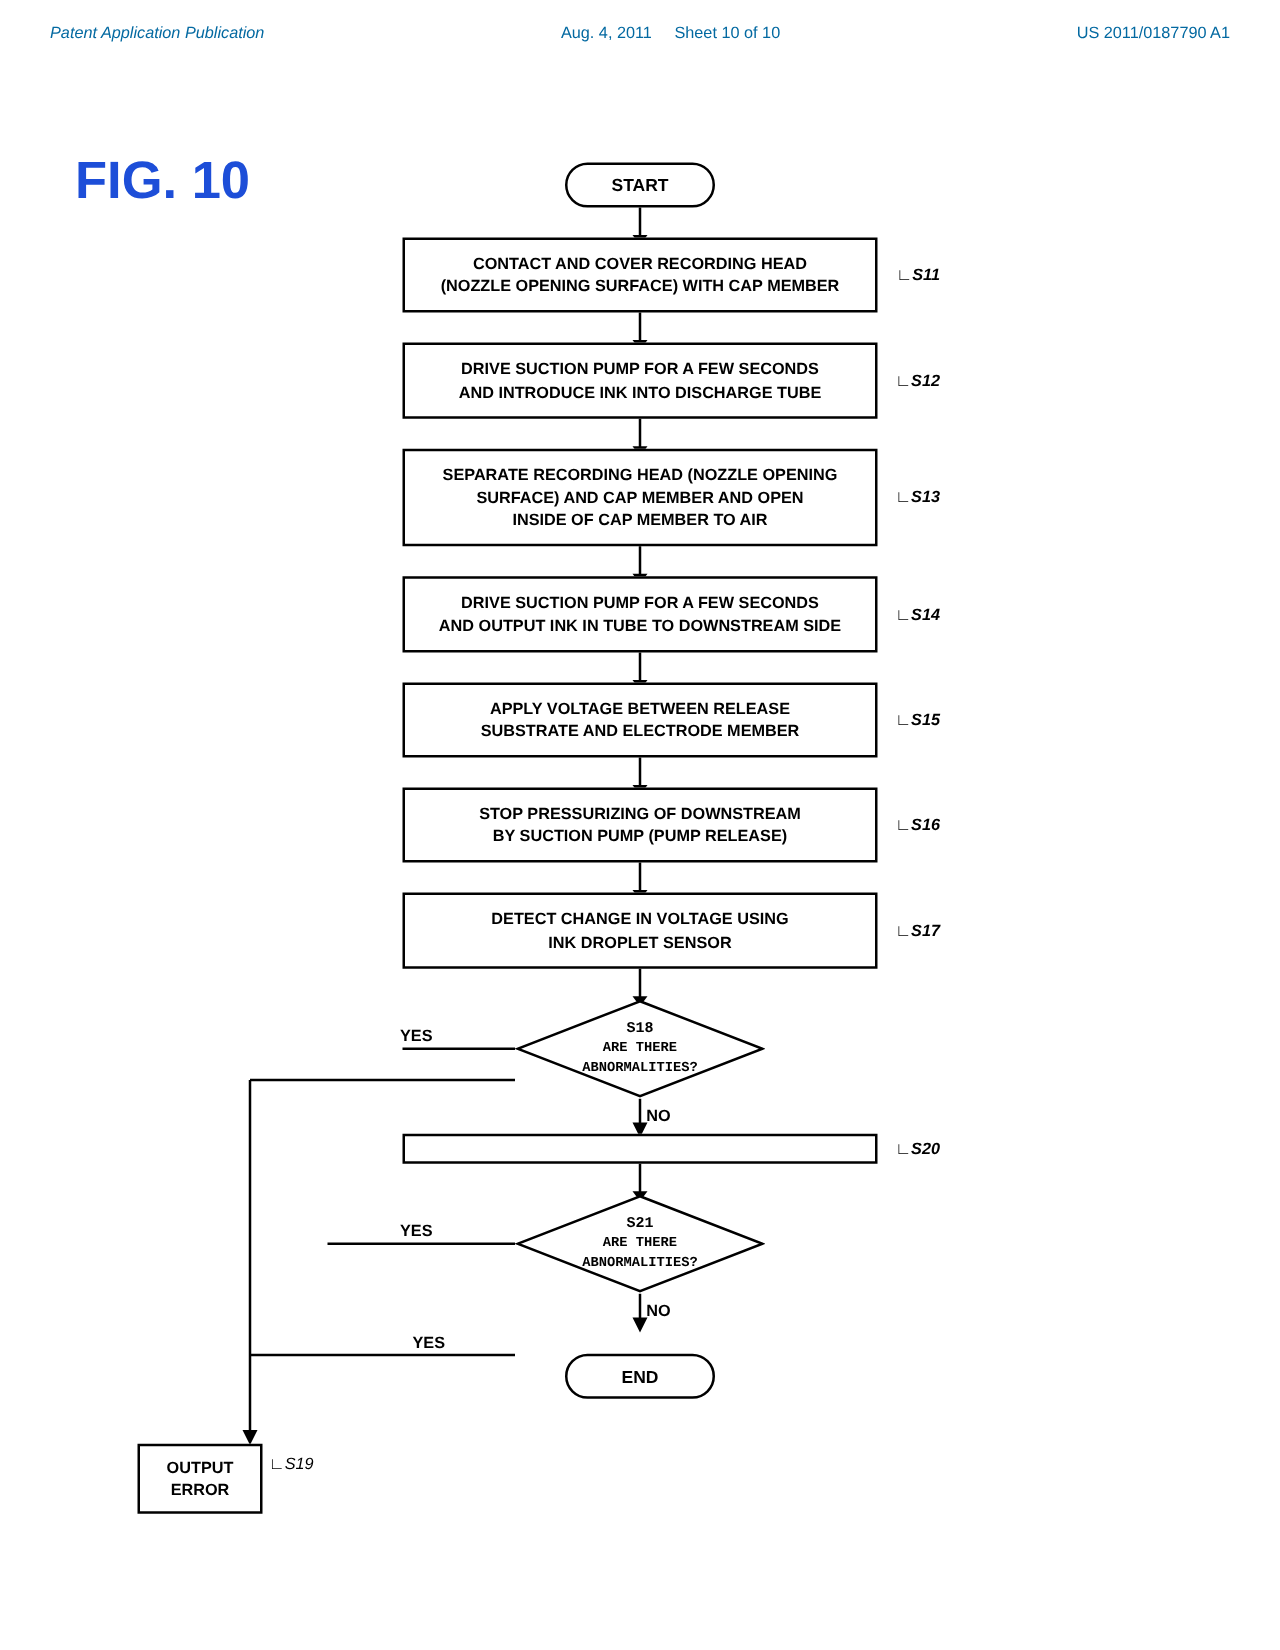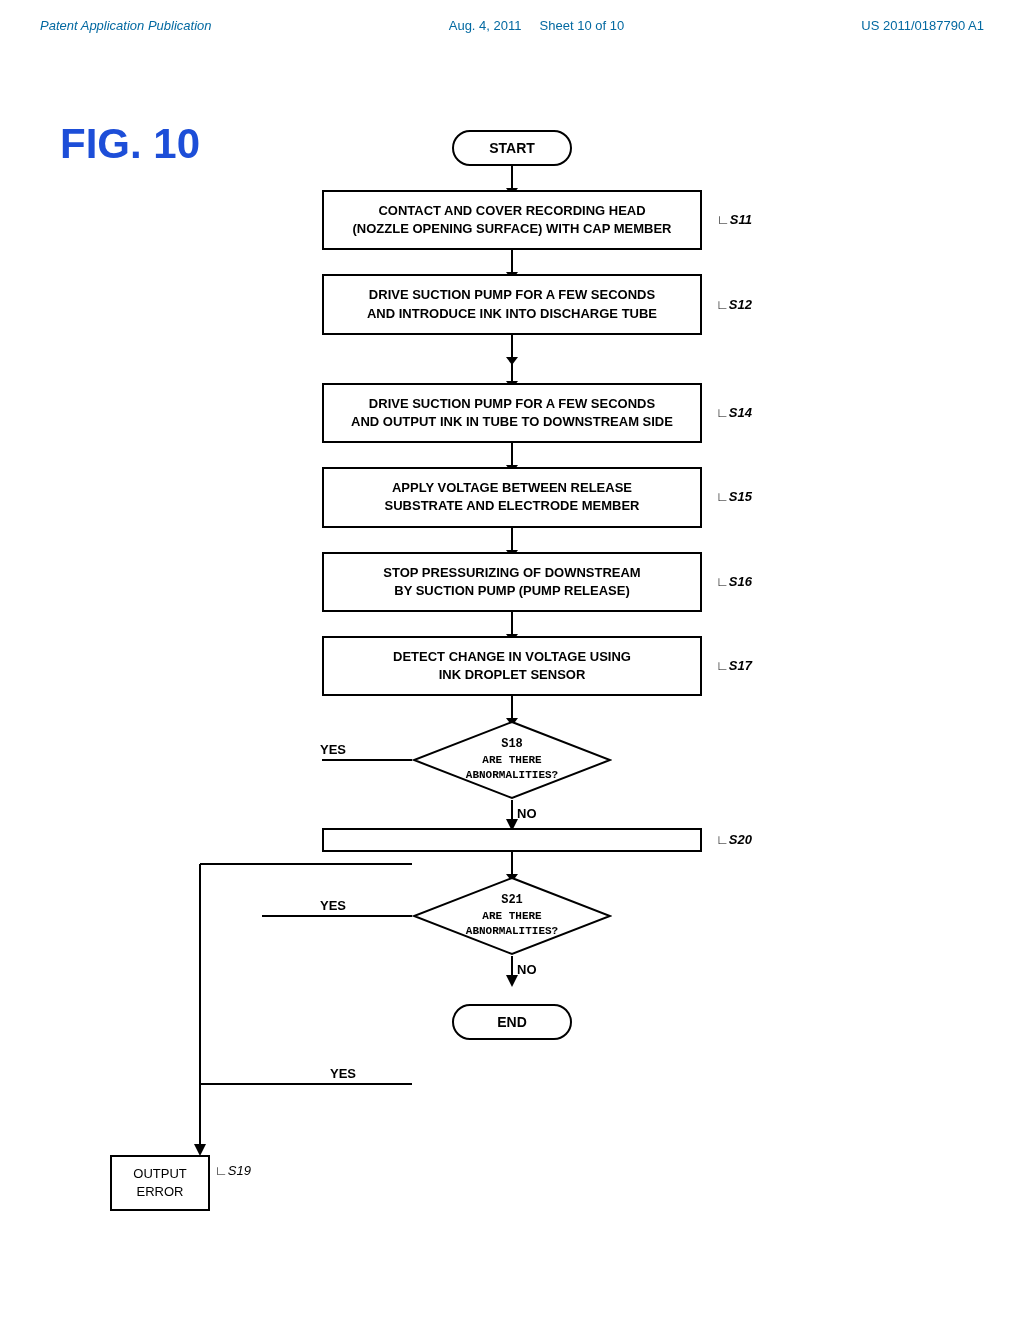--- a/index.html
+++ b/index.html
@@ -161,20 +161,28 @@
   <div class="step-wrapper">
     <div class="fc-rect">
       <span style="white-space:pre-line;">DRIVE SUCTION PUMP FOR A FEW SECONDS
 AND INTRODUCE INK INTO DISCHARGE TUBE</span>
       <span class="step-label">∟S12</span>
     </div>
   </div>
 
   <div class="arrow-down"></div>
 
+  <div class="step-wrapper">
+    <div class="fc-rect">
+      <span style="white-space:pre-line;">SEPARATE RECORDING HEAD (NOZZLE OPENING
+SURFACE) AND CAP MEMBER AND OPEN
+INSIDE OF CAP MEMBER TO AIR</span>
+      <span class="step-label">∟S13</span>
+    </div>
+  </div>
 
   <div class="arrow-down"></div>
 
   <div class="step-wrapper">
     <div class="fc-rect">
       <span style="white-space:pre-line;">DRIVE SUCTION PUMP FOR A FEW SECONDS
 AND OUTPUT INK IN TUBE TO DOWNSTREAM SIDE</span>
       <span class="step-label">∟S14</span>
     </div>
   </div>
@@ -290,16 +298,16 @@
 
   <polygon points="194,1144 200,1156 206,1144" fill="black"></polygon>
 
   <line x1="412" y1="1084" x2="200" y2="1084" stroke="black" stroke-width="2"></line>
 
   <text x="215" y="1175" font-size="13" font-style="italic" font-family="Arial">∟S19</text>
 
   <text x="330" y="1078" font-size="13" font-weight="bold" font-family="Arial">YES</text>
 </svg>
 
-<div style="position:absolute; left:110px; top:1155px; width:100px; border:2px solid black; padding:8px; text-align:center; font-size:13px; font-weight:normal; background:white; line-height:1.4;">
+<div style="position:absolute; left:110px; top:1155px; width:100px; border:2px solid black; padding:8px; text-align:center; font-size:13px; font-weight:bold; background:white; line-height:1.4;">
   <span style="white-space:pre-line;">OUTPUT
 ERROR</span>
 </div>
 
 </body></html>

